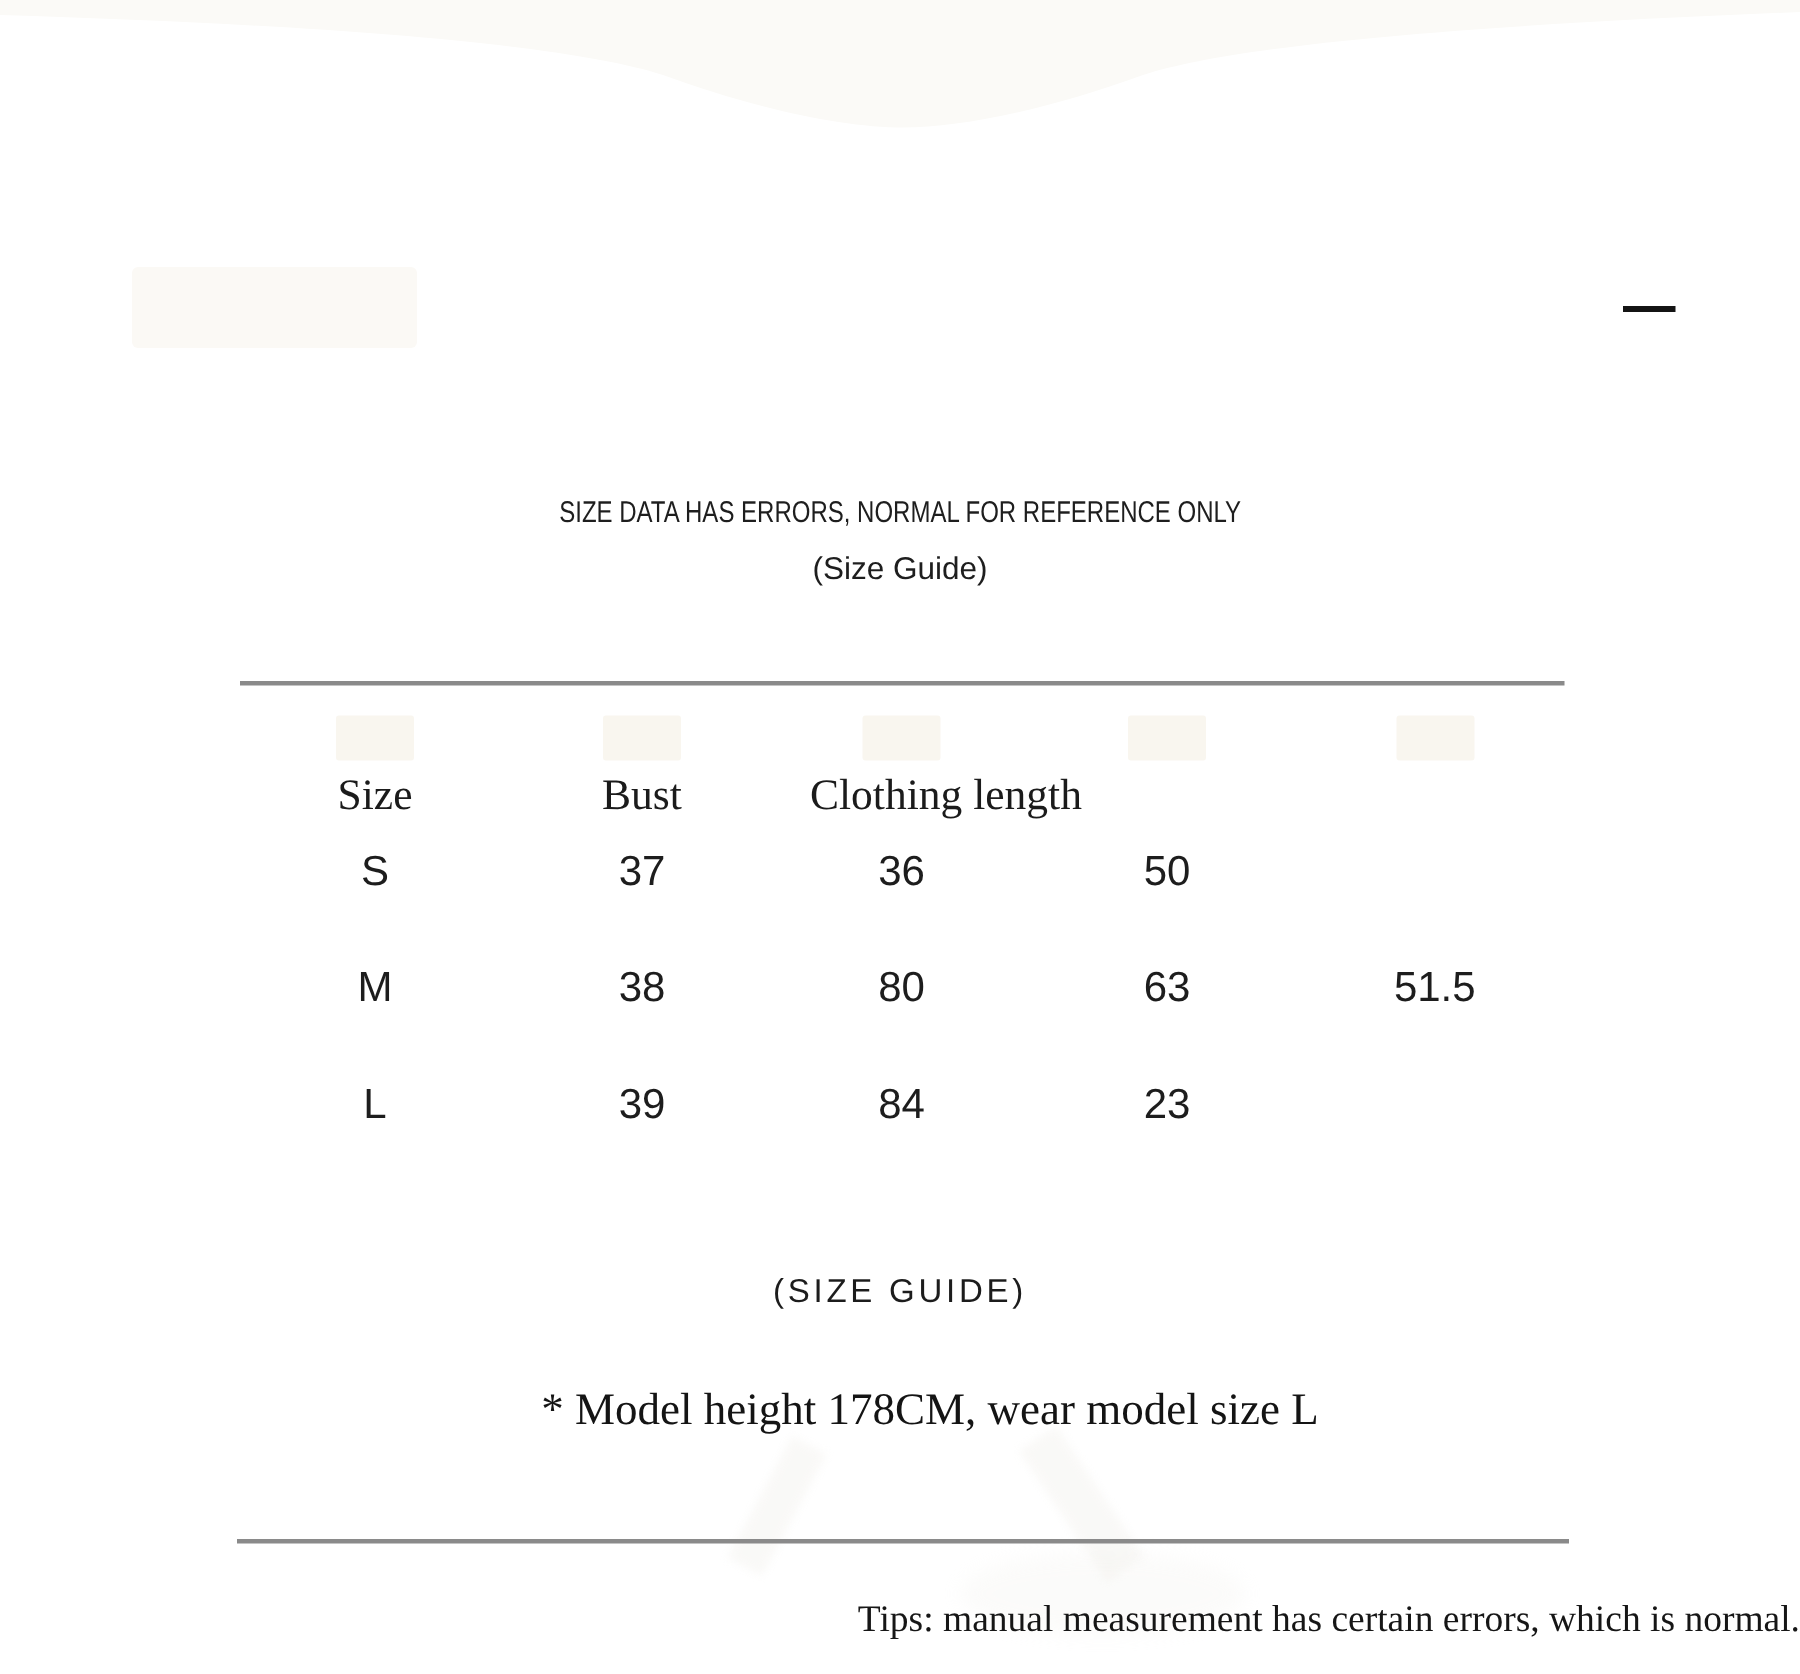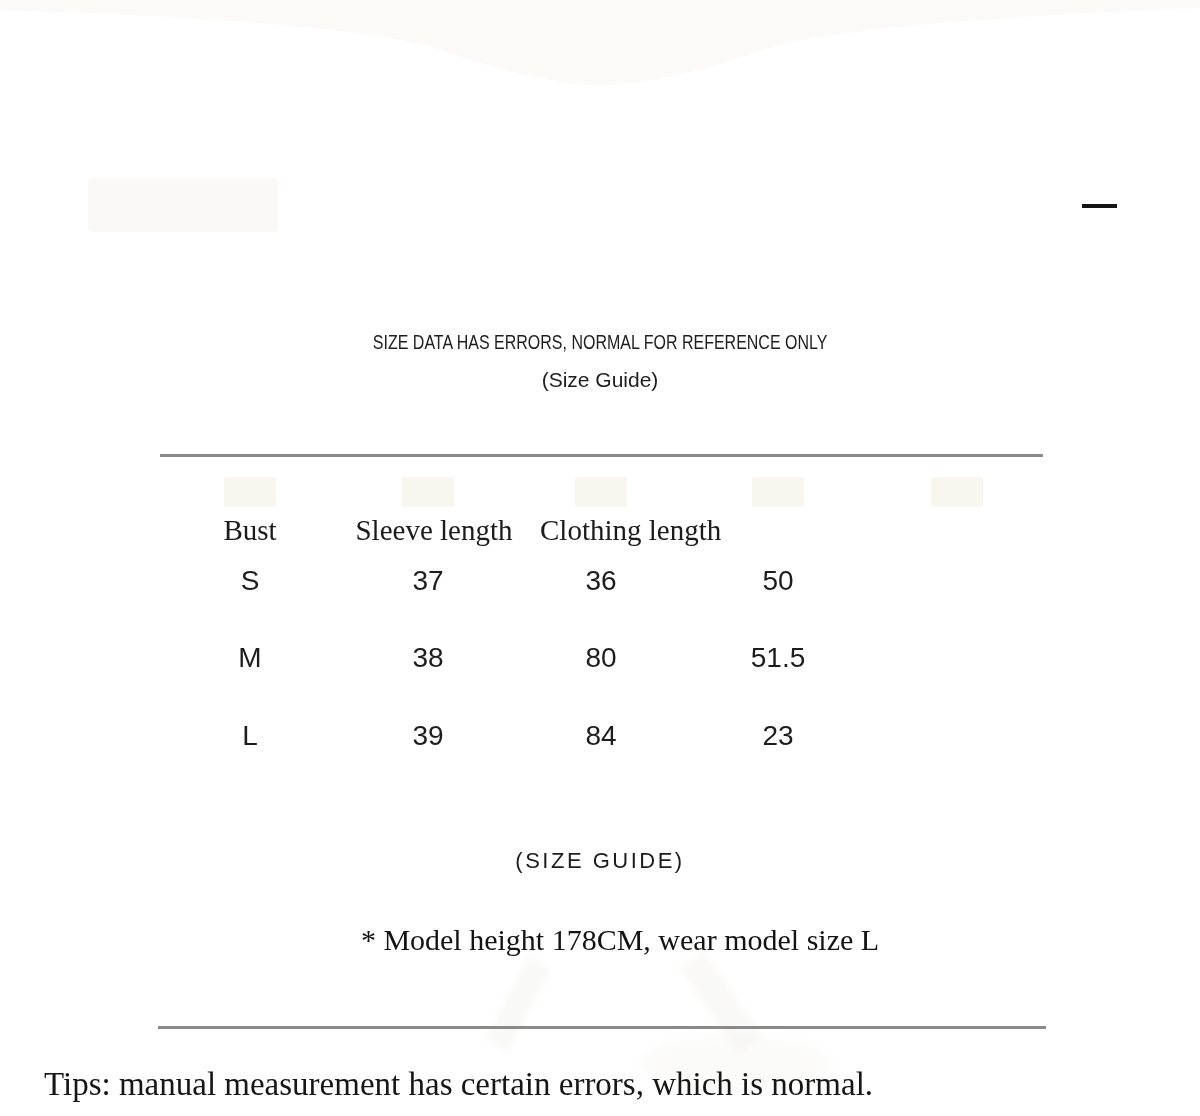--- a/index.html
+++ b/index.html
@@ -46,22 +46,22 @@
     font-family:"Liberation Serif", serif; font-size:29px; color:#1b1b1b; }
   .head-row .c4 { transform:translateX(6px); }
   .head-row .c5 { transform:translateX(24px); }
   .data-row { height:30px; line-height:30px; font-size:28px; color:#1d1d1d; }
   .row-s { top:566px; } .row-m { top:643px; } .row-l { top:721px; }
   
   .size-guide-heading { position:absolute; left:0; right:0; top:848px; text-align:center;
     font-size:22px; letter-spacing:2.5px; color:#1c1c1c; }
   .model-note { position:absolute; left:40px; right:0; top:923px; text-align:center;
     font-family:"Liberation Serif", serif; font-size:30px; color:#141414; white-space:nowrap; }
-  .tips-note { position:absolute; left:44px; right:0; top:1066px; text-align:left;
-    font-family:"Liberation Serif", serif; font-size:33px; color:#161616; white-space:nowrap; }
+  .tips-note { position:absolute; left:44px; right:0; top:1066px; text-align:right;
+    font-family:"Liberation Serif", serif; font-size:25px; color:#161616; white-space:nowrap; }
   
   .wm { position:absolute; background:#eceae4; opacity:0.28; filter:blur(3px); }
   .wm-1 { left:505px; top:958px; width:26px; height:92px; transform:rotate(28deg); }
   .wm-2 { left:706px; top:950px; width:30px; height:105px; transform:rotate(-34deg); }
   .wm-3 { left:640px; top:1035px; width:190px; height:55px; border-radius:50%;
           opacity:0.18; filter:blur(6px); }
 </style>
 </head>
 <body>
 
@@ -92,36 +92,37 @@
     </div>
   <div>
       <div class="hl"></div>
     </div>
   <div>
       <div class="hl"></div>
     </div>
 </div>
 
 <div class="t-row head-row">
+  <div class="c1">Size</div>
   <div class="c3">Bust</div>
-  <div class="c4">Sleeve length</div>
   <div class="c5">Clothing length</div>
 </div>
 
 <div class="t-row data-row row-s">
   <div>S</div>
   <div>37</div>
   <div>36</div>
   <div>50</div>
 </div>
 
 <div class="t-row data-row row-m">
   <div>M</div>
   <div>38</div>
   <div>80</div>
+  <div>63</div>
   <div>51.5</div>
 </div>
 
 <div class="t-row data-row row-l">
   <div>L</div>
   <div>39</div>
   <div>84</div>
   <div>23</div>
 </div>
 

